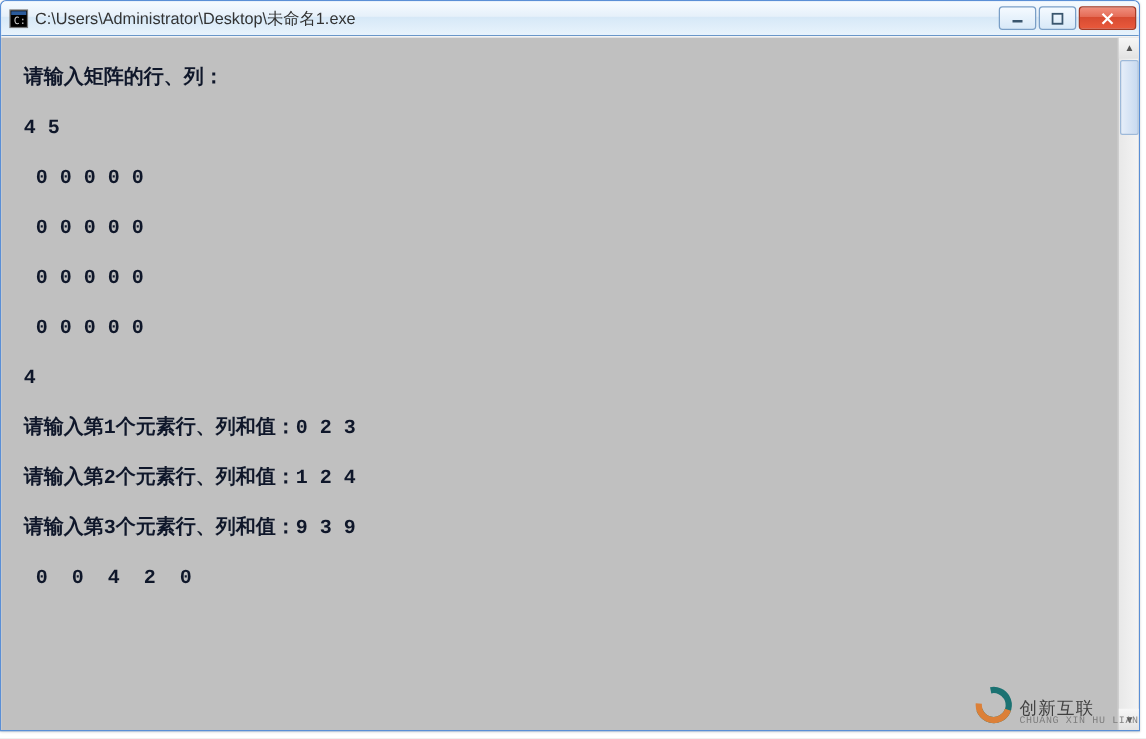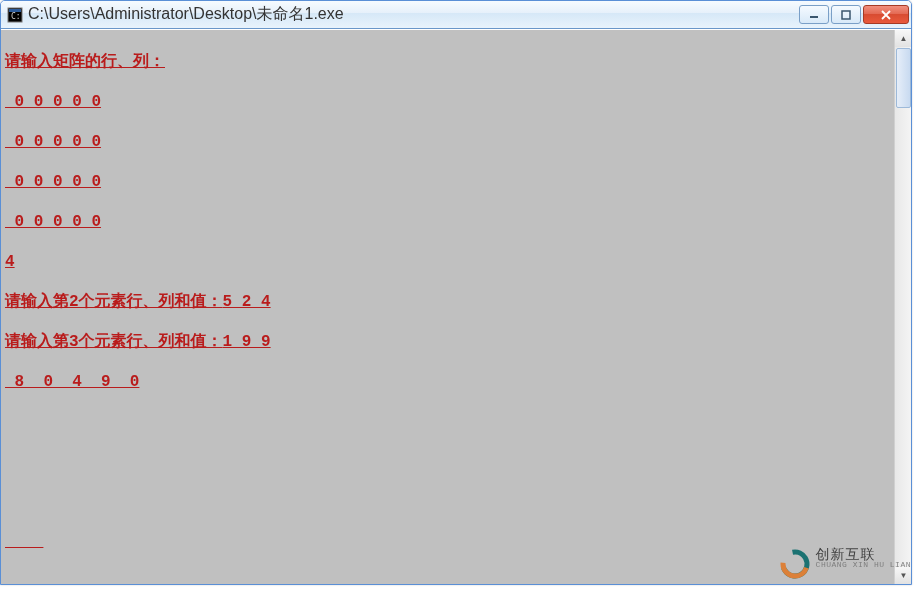--- a/index.html
+++ b/index.html
@@ -33,21 +33,21 @@
     border-radius: 4px 4px 0 0;
   }
   .app-icon {
     width: 16px; height: 16px;
     margin-right: 5px;
     flex-shrink: 0;
   }
   .app-icon svg { display:block; }
   .title-text {
     flex: 1;
-    font-size: 16px;
+    font-size: 13px;
     color: #333;
     white-space: nowrap;
     overflow: hidden;
   }
   .win-buttons {
     display: flex;
     gap: 2px;
     align-items: center;
   }
   .win-btn {
@@ -100,38 +100,37 @@
     left: 1px; top: 18px;
     width: 15px; height: 60px;
     background: linear-gradient(to right, #e6eef9, #c8daf0);
     border: 1px solid #9db9d9;
     border-radius: 2px;
   }
 
   .console {
     position: absolute;
     left: 0; top: 0; right: 17px; bottom: 0;
-    padding: 2px 4px;
+    padding: 2px 18px;
     font-family: "Fixedsys", "Consolas", "Courier New", monospace;
     font-size: 16px;
     line-height: 20px;
-    color: #b91c1c;
+    color: #0f172a;
     font-weight: bold;
     white-space: pre;
     letter-spacing: 0;
-    text-decoration: underline;
   }
   .console .line { height: 20px; }
 
   .watermark {
     position: absolute;
     right: 6px; bottom: 10px;
     height: 34px;
     display: flex;
-    align-items: flex-start;
+    align-items: flex-end;
     gap: 4px;
     opacity: 0.9;
   }
   .watermark .logo {
     width: 34px; height: 34px;
   }
   .watermark .txt {
     display: flex; flex-direction: column;
     font-family: "Microsoft YaHei", sans-serif;
     line-height: 1;
@@ -167,28 +166,30 @@
         <svg width="12" height="10" viewBox="0 0 12 10">
             <path d="M2 1 L10 9 M10 1 L2 9" stroke="#fff" stroke-width="1.8"></path>
           </svg>
       </div>
     </div>
   </div>
 
   <div class="client">
     <div class="console">
 <div class="line">请输入矩阵的行、列：</div>
+<div class="line">4 5</div>
 <div class="line"> 0 0 0 0 0</div>
 <div class="line"> 0 0 0 0 0</div>
 <div class="line"> 0 0 0 0 0</div>
 <div class="line"> 0 0 0 0 0</div>
 <div class="line">4</div>
-<div class="line"><span>请输入第2个元素行、列和值：</span><span>5 2 4</span></div>
-<div class="line"><span>请输入第3个元素行、列和值：</span><span>1 9 9</span></div>
-<div class="line"> 8  0  4  9  0</div>
+<div class="line"><span>请输入第1个元素行、列和值：</span><span>0 2 3</span></div>
+<div class="line"><span>请输入第2个元素行、列和值：</span><span>1 2 4</span></div>
+<div class="line"><span>请输入第3个元素行、列和值：</span><span>9 3 9</span></div>
+<div class="line"> 0  0  4  2  0</div>
 
 
 
 
 
 
     </div>
 
     <div class="scrollbar-track">
       <div class="scroll-arrow up">▲</div>

